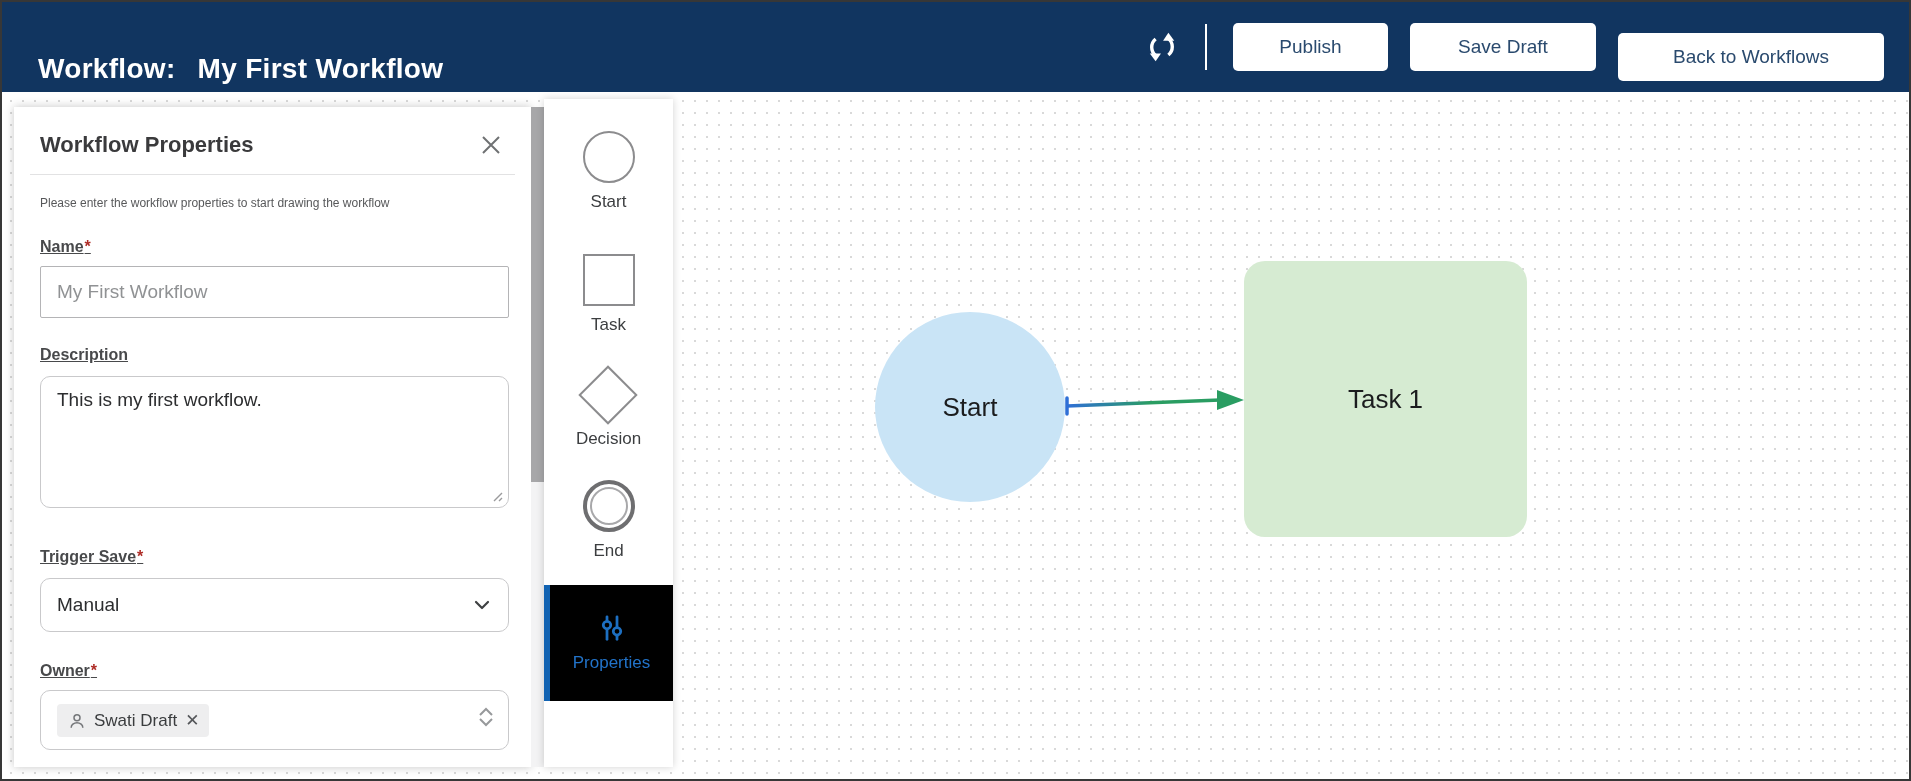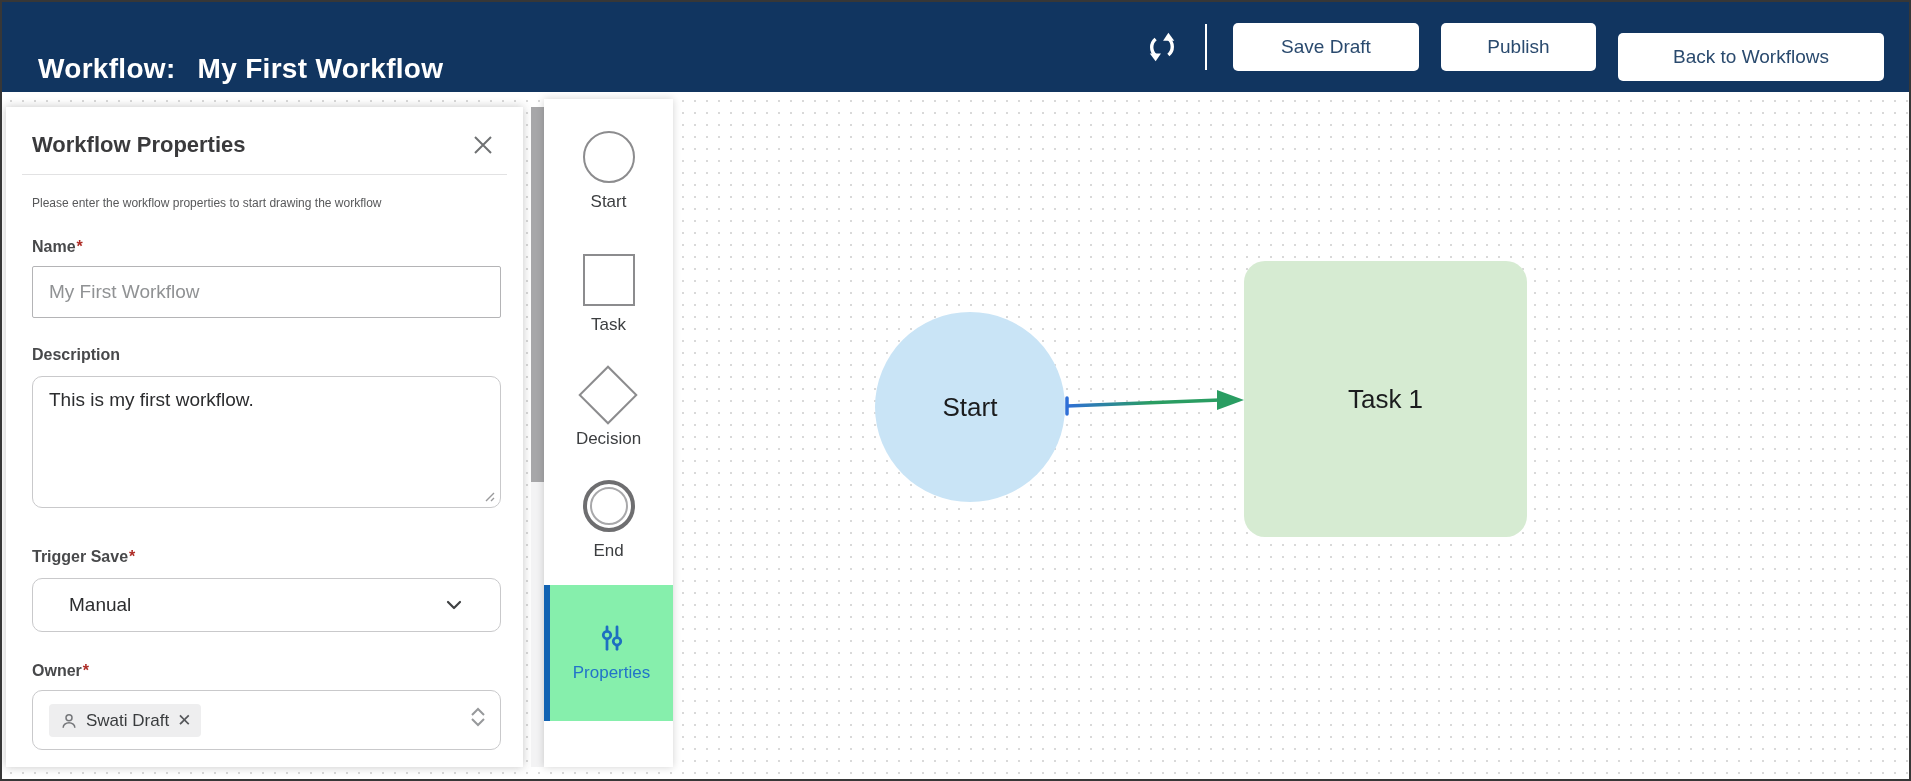--- a/index.html
+++ b/index.html
@@ -24,38 +24,38 @@
   .canvas { position:absolute; left:0; top:90px; right:0; bottom:4px; background-color:#fff;
             background-image: radial-gradient(#d9d9d9 1.4px, transparent 1.5px);
             background-size:12px 12px; background-position:3px 3px; }
   .node { position:absolute; display:flex; align-items:center; justify-content:center;
           color:#1b1c1e; font-size:26px; cursor:move;border-radius:21px; }
   .node-start { left:873px; top:220px; width:190px; height:190px; border-radius:50%; background:#c9e4f6; }
   .node-task  { left:1242px; top:169px; width:283px; height:276px; background:#d6ebd2; }
   .edge-svg { position:absolute; left:1058px; top:296px; width:186px; height:28px; overflow:visible; }
 
   
-  .panel { position:absolute; left:4px; top:105px; width:517px; height:660px; background:#fff;
+  .panel { position:absolute; left:12px; top:105px; width:517px; height:660px; background:#fff;
            box-shadow:0 0 9px rgba(50,50,50,.28); padding:0 26px; overflow:hidden; }
   .panel-head { margin-top:24px; display:flex; align-items:center; justify-content:space-between; }
   .panel-title { font-size:22px; font-weight:700; color:#3a3a3c; }
   .panel-close { background:none; border:none; cursor:pointer; line-height:0; padding:2px; }
   .panel-hr { border:none; border-top:1px solid #e2e2e3; margin:15px -10px 0; }
   .panel-intro { margin-top:19px; font-size:12px; line-height:1.5; color:#57585a; max-width:440px; }
-  .f-label { display:block; font-size:16px; font-weight:700; color:#48494b; }
+  .f-label { display:block; font-size:16px; font-weight:700; color:#48494b;text-decoration:underline; }
   .f-label .req { color:#ae2c26; margin-left:1px; }
   .mt-name { margin-top:26px; } .mt-desc { margin-top:28px; } .mt-trig { margin-top:40px; } .mt-own { margin-top:30px; }
   .name-input { margin-top:10px; width:469px; height:52px; border:1px solid #b4b4b6; border-radius:2px;
                 padding:0 16px; font-family:"Liberation Sans",sans-serif; font-size:19px; color:#909294; background:#fff; }
   .ta-wrap { position:relative; margin-top:12px; width:469px; }
   .desc-ta { width:469px; height:132px; border:1px solid #c9c9cb; border-radius:10px; padding:12px 16px;
              font-family:"Liberation Sans",sans-serif; font-size:19px; color:#2c2d2f; resize:none; display:block; }
   .resize-grip { position:absolute; right:6px; bottom:6px; }
   .select-box { margin-top:12px; width:469px; height:54px; border:1px solid #c9c9cb; border-radius:10px;
-                display:flex; align-items:center; justify-content:space-between; padding:0 36px; cursor:pointer; }
+                display:flex; align-items:center; justify-content:space-between; padding:0 16px; cursor:pointer; }
   .select-box .sel-val { font-size:19px; color:#2c2d2f; }
   .owner-box { margin-top:10px; width:469px; height:60px; border:1px solid #c9c9cb; border-radius:10px;
                display:flex; align-items:flex-start; justify-content:space-between; padding:13px 14px 0 16px; }
   .chip { display:flex; align-items:center; background:#eeeeef; border-radius:4px; height:33px; padding:0 10px; }
   .chip .chip-txt { font-size:17px; color:#3a3c3e; margin:0 8px 0 7px; }
   .chip-x { background:none; border:none; cursor:pointer; font-size:17px; color:#55575a; line-height:1; padding:0; }
   .stepper { display:flex; flex-direction:column; align-items:center; margin-top:2px; cursor:pointer; }
 
   
   .pscroll { position:absolute; left:529px; top:105px; width:13px; height:660px; background:#f3f3f4; }
@@ -66,21 +66,21 @@
              box-shadow:0 0 8px rgba(0,0,0,.18); display:flex; flex-direction:column; align-items:center; }
   .pal-item { display:flex; flex-direction:column; align-items:center; cursor:pointer; }
   .pal-label { margin-top:9px; font-size:17px; color:#3c3e40; }
   .sh-circle { width:52px; height:52px; border:2px solid #8c8c8e; border-radius:50%; background:#fff; }
   .sh-square { width:52px; height:52px; border:2px solid #8c8c8e; background:#fff; }
   .sh-diamond-wrap { width:60px; height:60px; display:flex; align-items:center; justify-content:center; }
   .sh-diamond { width:42px; height:42px; border:2px solid #8c8c8e; background:#fff; transform:rotate(45deg); }
   .sh-end { width:52px; height:52px; border:4px solid #6e6e70; border-radius:50%; display:flex; align-items:center; justify-content:center; }
   .sh-end-inner { width:38px; height:38px; border:2px solid #a8a8aa; border-radius:50%; }
   .m-start { margin-top:32px; } .m-task { margin-top:42px; } .m-dec { margin-top:30px; } .m-end { margin-top:31px; }
-  .pal-props { position:absolute; left:0; right:0; top:486px; height:136px; background:#86efac;
+  .pal-props { position:absolute; left:0; right:0; top:486px; height:116px; background:#000000;
                border-left:6px solid #1263b2; display:flex; flex-direction:column; align-items:center;
                justify-content:center; cursor:pointer; }
   .pal-props .pal-label { color:#2273c9; margin-top:10px; }
 </style>
 </head>
 <body>
 
 <div class="page">
 
   <div class="header">
@@ -89,22 +89,22 @@
       <span class="wf-name">My First Workflow</span>
     </div>
     <div class="header-right">
       <svg class="sync-btn" viewBox="0 0 32 32">
         <path d="M10 24 A 10 10 0 0 1 10 8.5" fill="none" stroke="#fff" stroke-width="3.2"></path>
         <polygon points="4.5,22 15,22 10,29.5" fill="#fff"></polygon>
         <path d="M22 8 A 10 10 0 0 1 22 23.5" fill="none" stroke="#fff" stroke-width="3.2"></path>
         <polygon points="27.5,10 17,10 22,2.5" fill="#fff"></polygon>
       </svg>
       <div class="hdr-divider"></div>
+      <button class="hbtn w-pb">Publish</button>
       <button class="hbtn w-sd">Save Draft</button>
-      <button class="hbtn w-pb">Publish</button>
       <button class="hbtn w-bk">Back to Workflows</button>
     </div>
   </div>
 
   <div class="canvas">
     <div class="node node-start">Start</div>
     <div class="node node-task">Task 1</div>
     <svg class="edge-svg" viewBox="0 0 186 28">
       <defs>
         <linearGradient id="edgeGrad" x1="0" y1="0" x2="1" y2="0">

